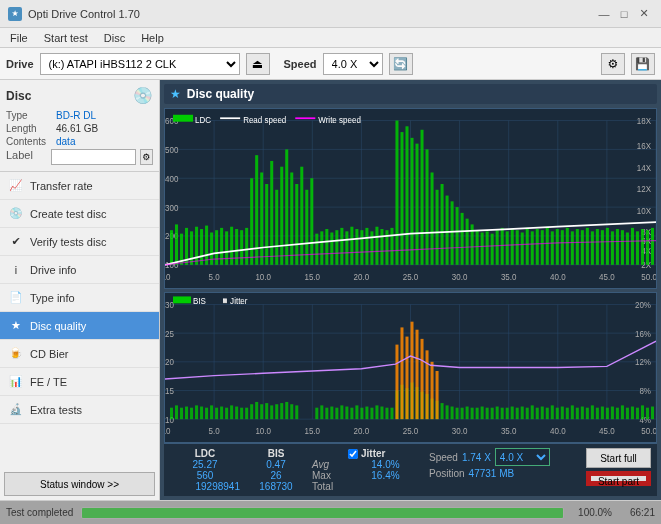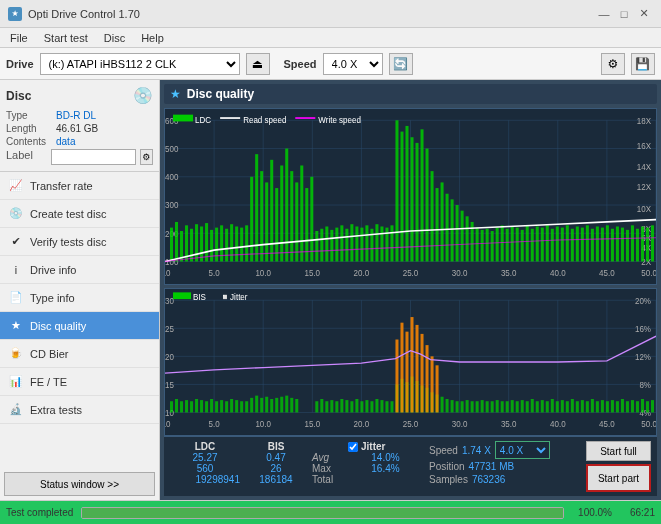--- a/index.html
+++ b/index.html
@@ -114,21 +114,21 @@
     }
     .content-header-icon { color: #4ac0ff; font-size: 12px; }
     .content-header-title { color: white; font-size: 12px; font-weight: bold; }
 
     
     .charts-container { flex: 1; display: flex; flex-direction: column; gap: 3px; }
     .chart-wrapper { position: relative; flex: 1; background: #1a2a3a; border: 1px solid #3a5a7a; }
 
     
     .bottom-panel {
-      background: #22c55e;
+      background: #a3a3a3;
       border-top: 1px solid #ccc;
       height: 24px;
       display: flex;
       align-items: center;
       padding: 0 6px;
       gap: 8px;
     }
     .status-text { font-size: 10px; color: #333; }
     .progress-bar-container { flex: 1; height: 12px; background: #ddd; border: 1px solid #aaa; border-radius: 2px; overflow: hidden; }
     .progress-bar-fill { height: 100%; background: #4caf50; }
@@ -604,21 +604,21 @@
         <span style="color:#ddd;font-size:10px;text-align:center;font-weight:bold;">LDC</span>
         <span style="color:#4af;font-size:10px;text-align:center;">25.27</span>
         <span style="color:#4af;font-size:10px;text-align:center;">560</span>
         <span style="color:#4af;font-size:10px;text-align:right;">19298941</span>
       </div>
 
       <div style="display:flex;flex-direction:column;min-width:60px;">
         <span style="color:#ddd;font-size:10px;text-align:center;font-weight:bold;">BIS</span>
         <span style="color:#4af;font-size:10px;text-align:center;">0.47</span>
         <span style="color:#4af;font-size:10px;text-align:center;">26</span>
-        <span style="color:#4af;font-size:10px;text-align:center;">186184</span>
+        <span style="color:#4af;font-size:10px;text-align:center;">168730</span>
       </div>
 
       <div style="display:flex;flex-direction:column;min-width:30px;">
         <span style="color:#aaa;font-size:10px;">&nbsp;</span>
         <span style="color:#aaa;font-size:10px;font-style:italic;">Avg</span>
         <span style="color:#aaa;font-size:10px;">Max</span>
         <span style="color:#aaa;font-size:10px;">Total</span>
       </div>
 
       <div style="display:flex;flex-direction:column;min-width:75px;">
@@ -635,29 +635,25 @@
           <span style="color:#aaa;font-size:10px;">Speed</span>
           <span style="color:#4af;font-size:10px;">1.74 X</span>
           <select style="height:18px;font-size:10px;background:#1a2a3a;color:#4af;border:1px solid #4a7;width:55px;">
             <option>4.0 X</option>
           </select>
         </div>
         <div style="display:flex;align-items:center;gap:4px;">
           <span style="color:#aaa;font-size:10px;">Position</span>
           <span style="color:#4af;font-size:10px;">47731 MB</span>
         </div>
-        <div style="display:flex;align-items:center;gap:4px;">
-          <span style="color:#aaa;font-size:10px;">Samples</span>
-          <span style="color:#4af;font-size:10px;">763236</span>
-        </div>
       </div>
 
       <div style="display:flex;flex-direction:column;gap:3px;justify-content:flex-start;">
         <button style="height:20px;font-size:10px;background:#e0e0e0;border:1px solid #aaa;cursor:pointer;padding:0 6px;min-width:65px;">Start full</button>
-        <button style="height:28px;font-size:10px;background:#e0e0e0;border:2px solid #b91c1c;cursor:pointer;padding:0 6px;min-width:65px;">Start part</button>
+        <button style="height:15px;font-size:10px;background:#e0e0e0;border:5px solid #b91c1c;cursor:pointer;padding:0 6px;min-width:65px;">Start part</button>
       </div>
     </div>
   </div>
 </div>
 
 <div class="bottom-panel">
   <span class="status-text">Test completed</span>
   <div class="progress-bar-container">
     <div class="progress-bar-fill" style="width: 100%;"></div>
   </div>

